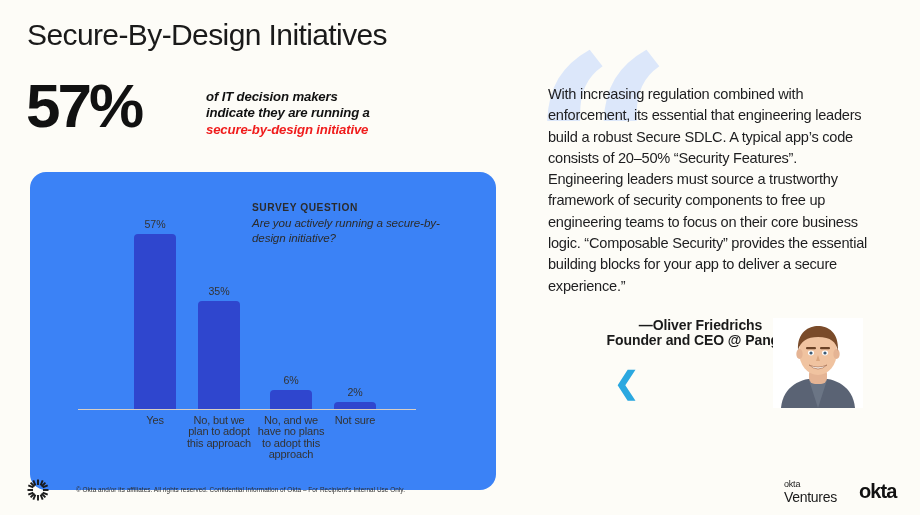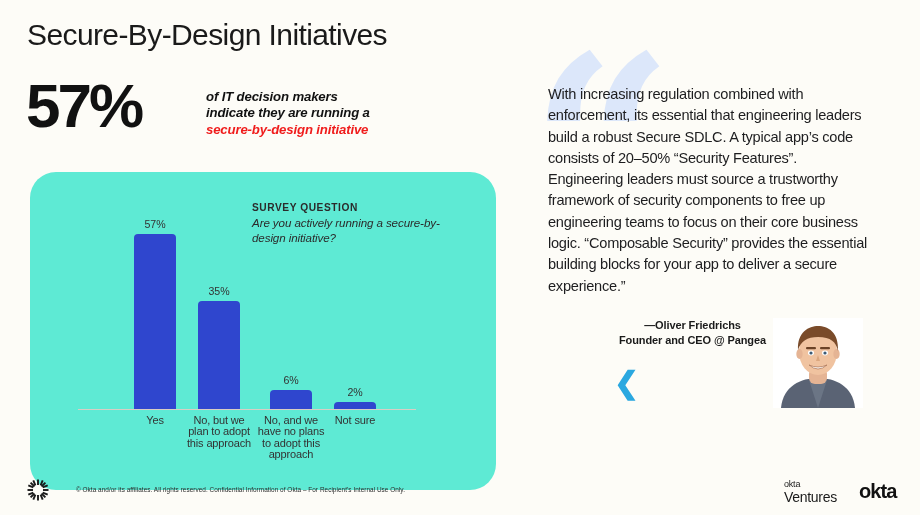--- a/index.html
+++ b/index.html
@@ -69,22 +69,22 @@
   }
   #hero-lines span { display: block; font-style: italic; }
 
   
   #chart-card {
     position: absolute;
     left: 30px;
     top: 172px;
     width: 466px;
     height: 318px;
-    background: #5eead4;
-    border-radius: 26px;
+    background: #3b82f6;
+    border-radius: 16px;
   }
   #survey-block {
     position: absolute;
     left: 222px;
     top: 30px;
     width: 215px;
   }
   #survey-eyebrow {
     font-size: 10.2px;
     font-weight: 600;
@@ -172,25 +172,25 @@
     position: relative;
     z-index: 1;
     width: 320px;
     font-size: 14.6px;
     line-height: 21.3px;
     color: #1d1d1f;
     letter-spacing: -0.25px;
   }
   #attribution {
     position: absolute;
-    left: 32px;
+    left: 40px;
     top: 234px;
     width: 225px;
     text-align: center;
-    font-size: 11px;
+    font-size: 14px;
     font-weight: 700;
     line-height: 15px;
     color: #1a1a1a;
     z-index: 1;
     letter-spacing: -0.1px;
   }
   #pangea-logo {
     position: absolute;
     left: 66px;
     top: 284px;

